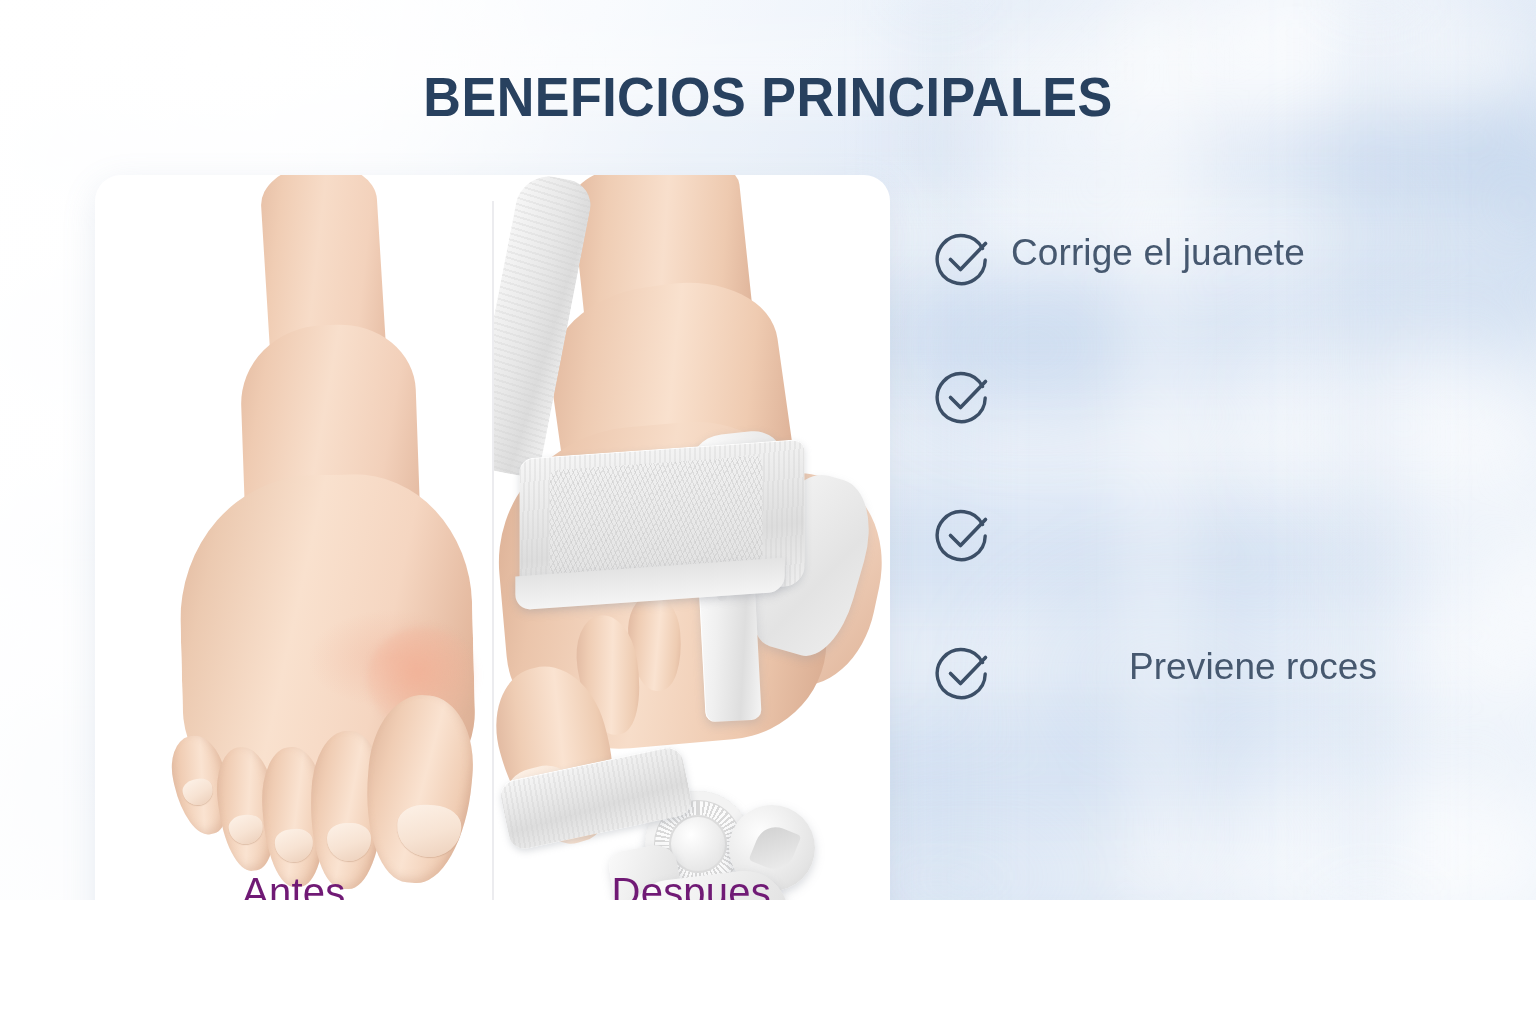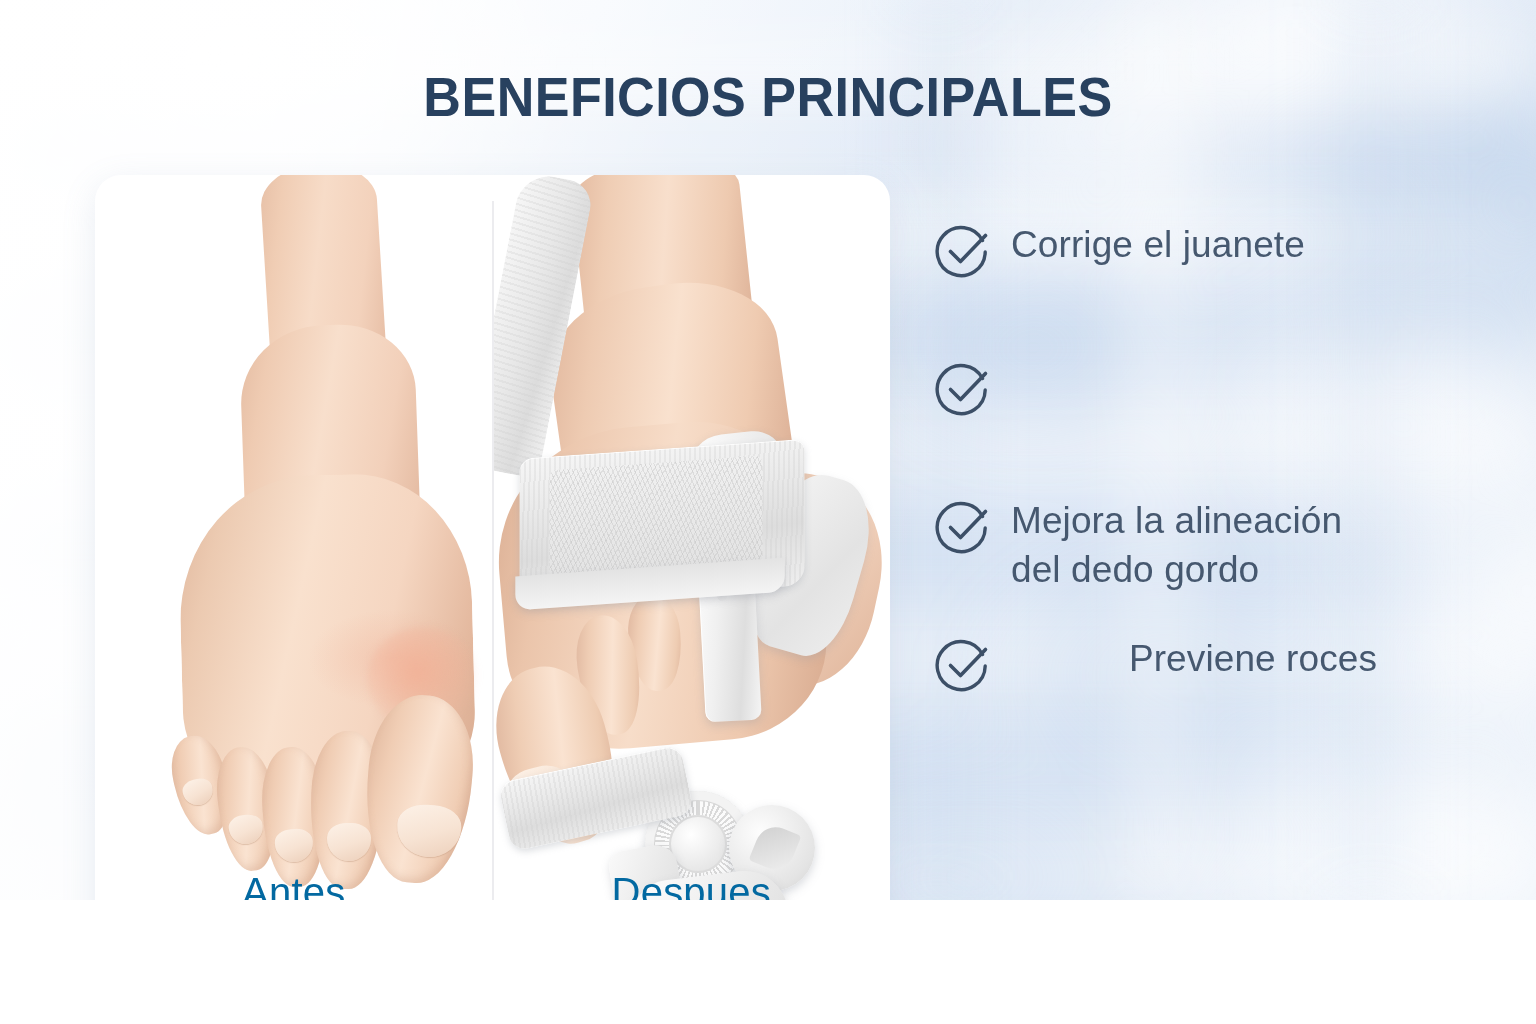--- a/index.html
+++ b/index.html
@@ -104,21 +104,21 @@
     position:absolute; left:397px; top:26px;
     width:2px; height:728px;
     background:#ececef;
   }
 
   .caption{
     position:absolute; bottom:40px; left:0; width:100%;
     text-align:center;
     font-family:"Liberation Sans", sans-serif;
     font-size:40px; font-weight:normal;
-    color:#0369a1;
+    color:#701a75;
     letter-spacing:.2px;
   }
 
   
   .photo{ position:absolute; inset:0; overflow:hidden; }
 
   
   .foot-wrap{ position:absolute; left:0; top:0; width:397px; height:700px; }
 
   .shin{
@@ -343,21 +343,21 @@
     position:absolute; left:122px; top:672px;
     width:68px; height:104px;
     background:linear-gradient(120deg,#fafafa,#e6e6e6 60%,#d8d8d8);
     border-radius:16px 22px 26px 18px;
     transform:rotate(-10deg);
     box-shadow:0 3px 8px rgba(148,153,163,.30);
   }
 
   
   .benefits{
-    position:absolute; left:935px; top:220px;
+    position:absolute; left:935px; top:228px;
     width:560px;
   }
   .benefit{
     position:relative;
     min-height:108px;
     padding-left:76px;
     margin-bottom:30px;
   }
   .benefit:last-child{ margin-bottom:0;text-align:center; }
   .check-icon{
@@ -470,24 +470,20 @@
         <span class="check-icon"><svg viewBox="0 0 56 56" width="56" height="56" aria-hidden="true">
             <path d="M47.5 17.5 A24 24 0 1 0 50.2 29" fill="none" stroke="#3c4f67" stroke-width="3.4" stroke-linecap="round"></path>
             <path d="M15.5 28.5 L25.5 38.5 L50.5 12.5" fill="none" stroke="#3c4f67" stroke-width="3.6" stroke-linecap="round" stroke-linejoin="round"></path>
           </svg></span>
       </div>
       <div class="benefit">
         <span class="check-icon"><svg viewBox="0 0 56 56" width="56" height="56" aria-hidden="true">
             <path d="M47.5 17.5 A24 24 0 1 0 50.2 29" fill="none" stroke="#3c4f67" stroke-width="3.4" stroke-linecap="round"></path>
             <path d="M15.5 28.5 L25.5 38.5 L50.5 12.5" fill="none" stroke="#3c4f67" stroke-width="3.6" stroke-linecap="round" stroke-linejoin="round"></path>
           </svg></span>
-        <div class="benefit-text">
-          <span class="benefit-line">Mejora la alineación</span>
-          <span class="benefit-line">del dedo gordo</span>
-        </div>
       </div>
       <div class="benefit">
         <span class="check-icon"><svg viewBox="0 0 56 56" width="56" height="56" aria-hidden="true">
             <path d="M47.5 17.5 A24 24 0 1 0 50.2 29" fill="none" stroke="#3c4f67" stroke-width="3.4" stroke-linecap="round"></path>
             <path d="M15.5 28.5 L25.5 38.5 L50.5 12.5" fill="none" stroke="#3c4f67" stroke-width="3.6" stroke-linecap="round" stroke-linejoin="round"></path>
           </svg></span>
         <div class="benefit-text">
           <span class="benefit-line">Previene roces</span>
         </div>
       </div>

